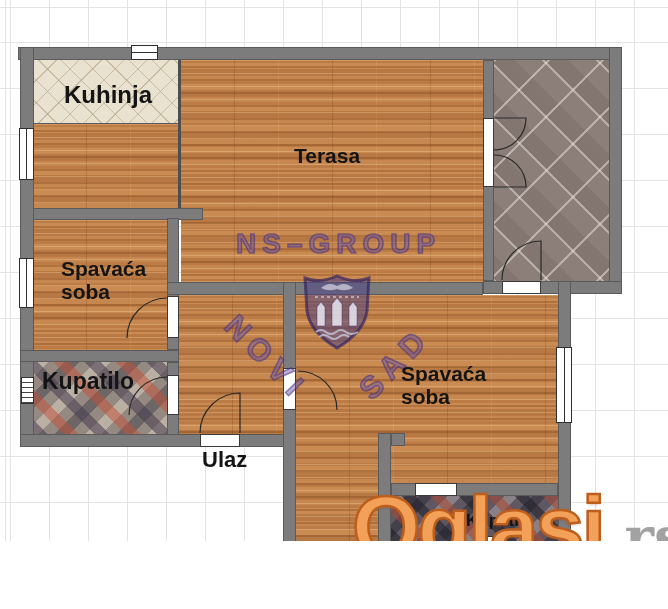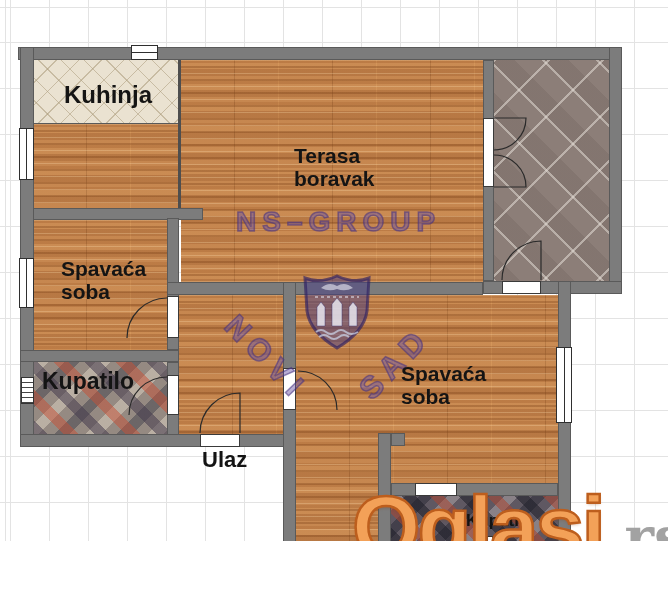--- a/index.html
+++ b/index.html
@@ -124,35 +124,34 @@
       <path d="M 200,433 A 40,40 0 0 1 240,393 L 240,433"></path>
       <path d="M 502,280 A 39,39 0 0 1 541,241 L 541,280"></path>
       <path d="M 494,118 L 526,118 A 32,32 0 0 1 494,150"></path>
       <path d="M 494,187 L 526,187 A 32,32 0 0 0 494,155"></path>
     </g>
   </svg>
 
   <div class="abs room-label" style="left:64px;top:82px;font-size:24px;">Kuhinja</div>
   <div class="abs room-label" style="left:294px;top:144px;font-size:21px;">
     <div>Terasa</div>
-    <div>boravak</div>
   </div>
   <div class="abs room-label" style="left:61px;top:257px;font-size:21px;">
     <div>Spavaća</div>
     <div>soba</div>
   </div>
   <div class="abs room-label" style="left:42px;top:369px;font-size:23px;">Kupatilo</div>
   <div class="abs room-label" style="left:202px;top:448px;font-size:22px;">Ulaz</div>
   <div class="abs room-label" style="left:401px;top:362px;font-size:21px;">
     <div>Spavaća</div>
     <div>soba</div>
   </div>
   <div class="abs room-label" style="left:466px;top:512px;font-size:17px;">Kupatilo</div>
 
-  <div class="abs wm" style="left:236px;top:206px;font-size:28px;letter-spacing:6px;">NS–GROUP</div>
+  <div class="abs wm" style="left:236px;top:228px;font-size:28px;letter-spacing:6px;">NS–GROUP</div>
   <div class="abs wm" style="left:243px;top:308px;font-size:31px;letter-spacing:7px;transform:rotate(46deg);transform-origin:left top;">NOVI</div>
   <div class="abs wm" style="left:352px;top:382px;font-size:31px;letter-spacing:7px;transform:rotate(-46deg);transform-origin:left top;">SAD</div>
 
   <svg class="abs emblem" style="left:300px;top:271px;" width="74" height="80" viewBox="0 0 74 80">
     <path d="M5,7 Q19,13 37,5 Q55,13 69,7 L67,40 Q64,61 37,77 Q10,61 7,40 Z" fill="rgba(72,62,134,0.50)" stroke="rgba(46,32,98,0.65)" stroke-width="3"></path>
     <path d="M21,17 Q29,10 37,15 Q45,10 53,17 Q45,21 37,18 Q29,21 21,17 Z" fill="rgba(225,225,235,0.65)"></path>
     <line x1="15" y1="26" x2="59" y2="26" stroke="rgba(230,230,240,0.55)" stroke-width="2" stroke-dasharray="3,3"></line>
     <g fill="rgba(235,235,244,0.82)" stroke="rgba(60,50,110,0.45)" stroke-width="1">
       <path d="M17,55 L17,36 L21,31 L25,36 L25,55 Z"></path>
       <path d="M32,55 L32,33 L37,27 L42,33 L42,55 Z"></path>

